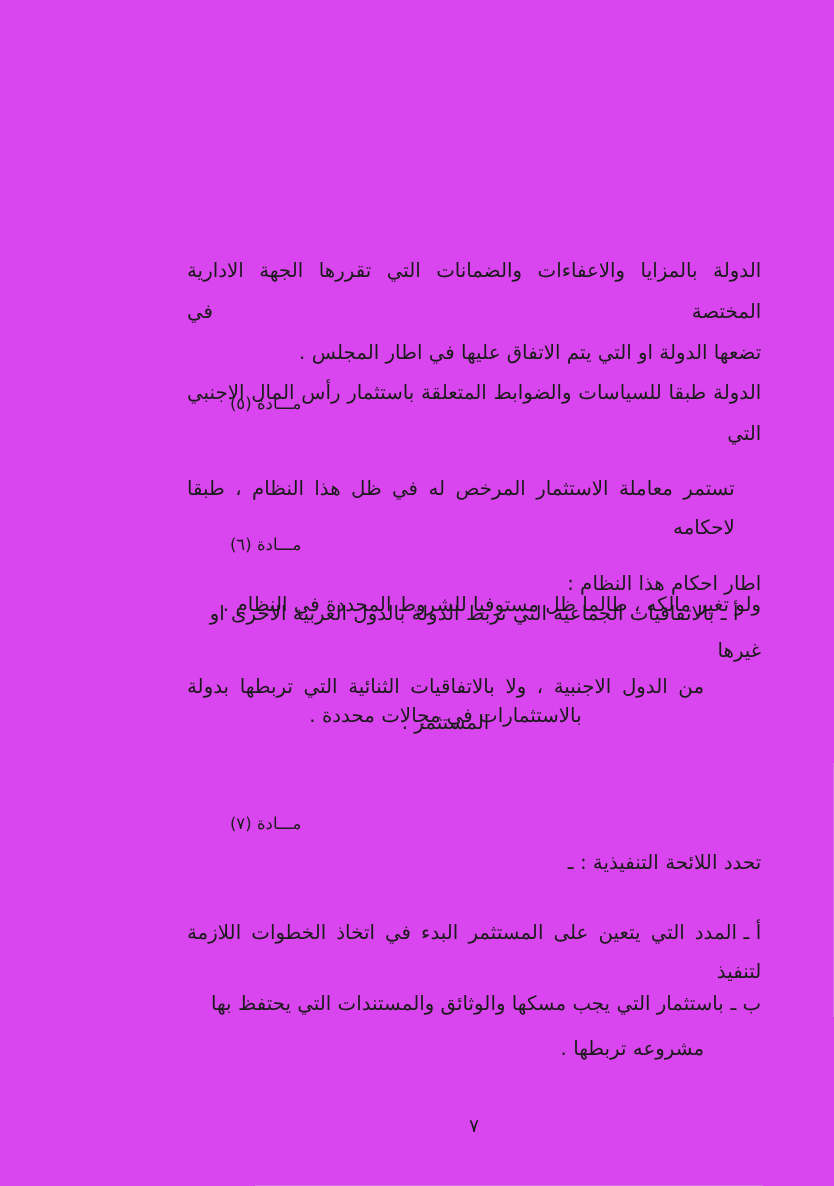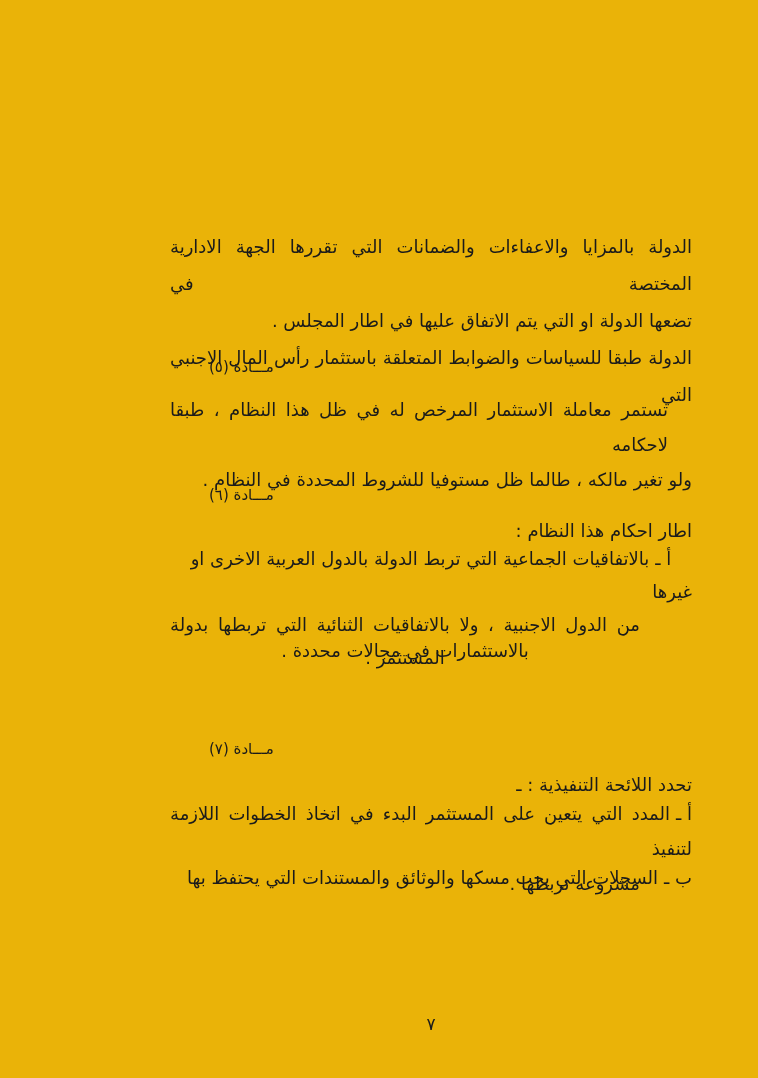--- a/index.html
+++ b/index.html
@@ -6,30 +6,30 @@
   html, body { background: #ffffff; }
   body {
     width: 758px; height: 1078px;
     position: relative;
     font-family: "DejaVu Sans", sans-serif;
     color: #1b1b1b;
     overflow: hidden;
   }
   .page {
     position: absolute; inset: 0;
-    background: #eab308;
+    background: #d946ef;
   }
   .block {
     position: absolute;
     left: 170px; right: 66px;
     direction: rtl;
     font-size: 18px;
   }
   .line { line-height: 37px; white-space: nowrap; }
-  .lh35 .line { line-height: 35px; }
+  .lh35 .line { line-height: 35px; margin-top: 35px; }
   .lh33 .line { line-height: 33px; text-align: center; }
   
   .just {
     white-space: normal;
     text-align: justify;
     text-align-last: justify;
   }
   .cont { padding-right: 52px; }   
   .indent1 { padding-right: 24px; }
   .heading {
@@ -96,19 +96,19 @@
 
   <div class="block lh35" style="top:796px">
     <div class="line just">
       <span class="marker">أ ـ</span><span>المدد التي يتعين على المستثمر البدء في اتخاذ الخطوات اللازمة لتنفيذ</span>
     </div>
     <div class="line cont">مشروعه تربطها .</div>
   </div>
 
   <div class="block lh35" style="top:860px">
     <div class="line">
-      <span class="marker">ب ـ</span><span>السجلات التي يجب مسكها والوثائق والمستندات التي يحتفظ بها</span>
+      <span class="marker">ب ـ</span><span>باستثمار التي يجب مسكها والوثائق والمستندات التي يحتفظ بها</span>
     </div>
   </div>
 
   <div class="page-number">٧</div>
 
 </div>
 
 </body></html>

